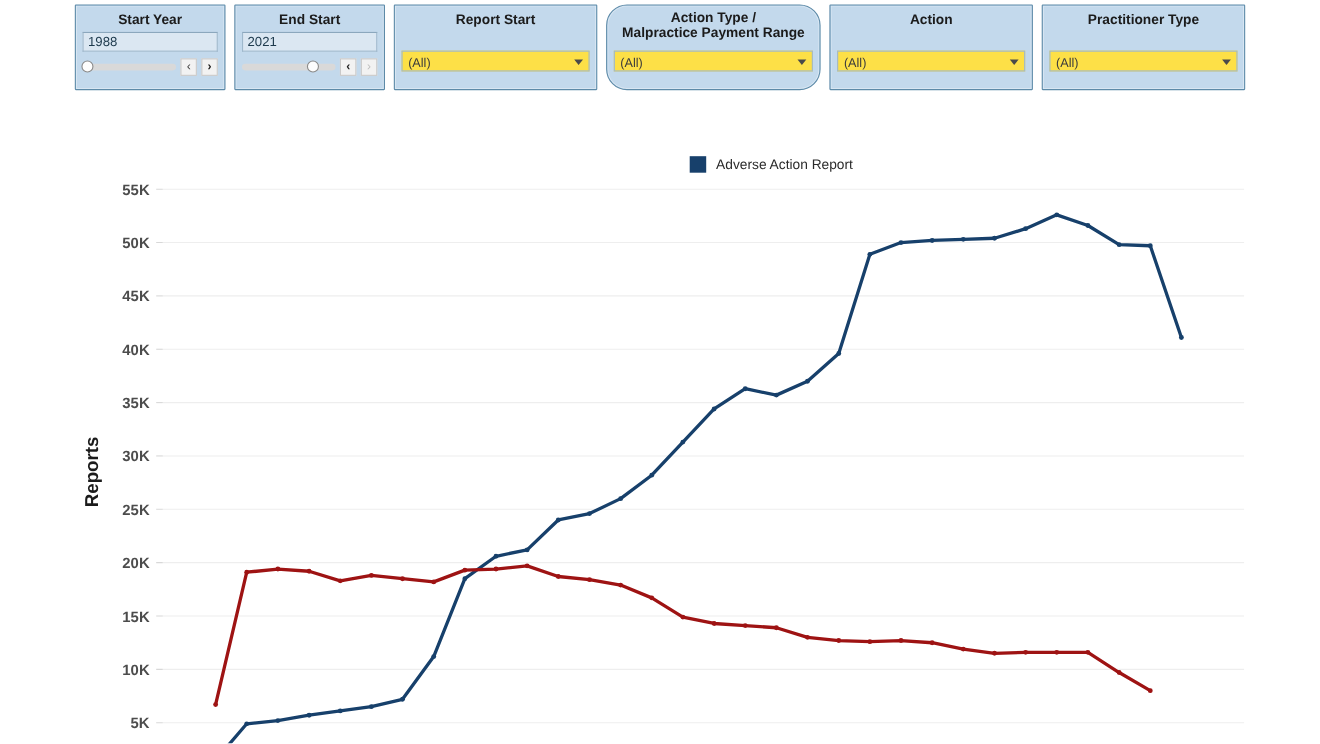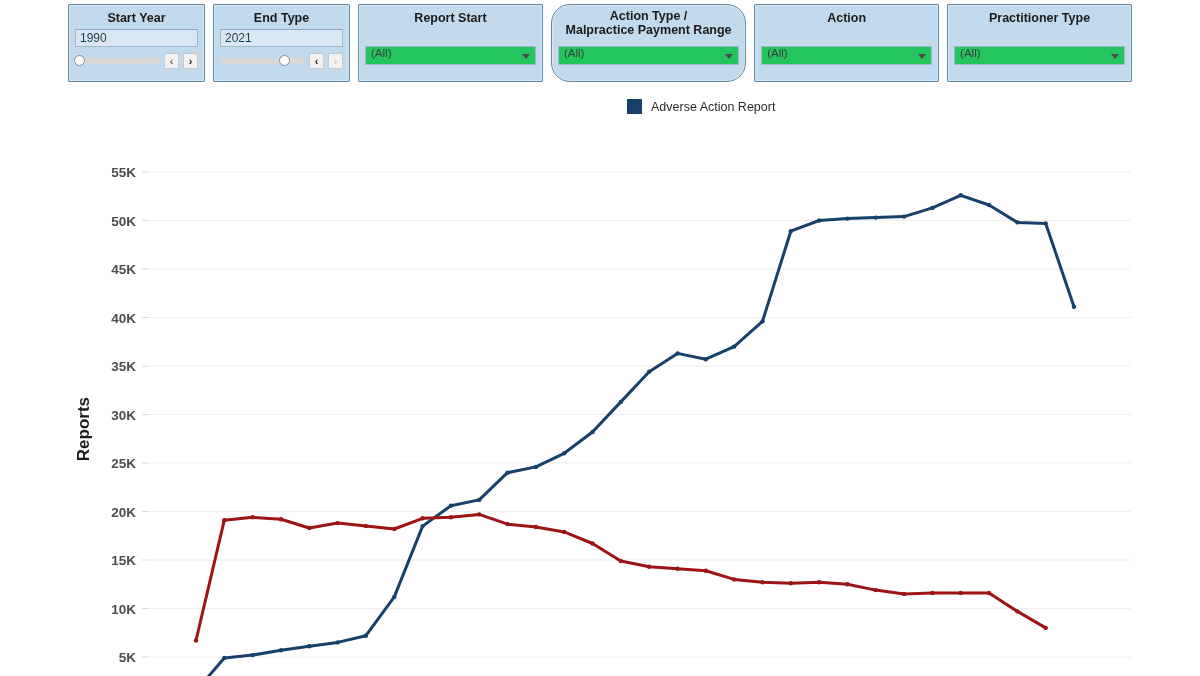--- a/index.html
+++ b/index.html
@@ -68,43 +68,43 @@
     background: #f2f2f2; border: 1px solid #c9c9c9;
     display: flex; align-items: center; justify-content: center;
     font-size: 11px; color: #3a3a3a; line-height: 1;
     font-family: "Liberation Sans", sans-serif;
   }
   .nav-btn.bold { font-weight: bold; color: #222; }
   .nav-btn.dim  { color: #bdbdbd; }
 
   .dropdown {
     position: relative;
-    background: #22c55e;
+    background: #fde047;
     border: 1px solid #9fb8cc;
     height: 19px;
-    display: flex; align-items: flex-start;
+    display: flex; align-items: flex-end;
     padding: 0 18px 0 5px;
     font-size: 11.5px; color: #3c3c3c;
     margin-top: auto; margin-bottom: 10px;
   }
   .dropdown .caret {
     position: absolute; right: 5px; top: 50%;
     margin-top: -2px;
     width: 0; height: 0;
     border-left: 4px solid transparent;
     border-right: 4px solid transparent;
     border-top: 5px solid #4a4a4a;
   }
 
   
   .legend {
     position: absolute; left: 627px; top: 99px;
     display: flex; flex-direction: column; gap: 6px;
   }
-  .legend-item { display: flex; align-items: center; gap: 9px; }
+  .legend-item { display: flex; align-items: center; gap: 9px; margin-top: 43px; }
   .legend-swatch { width: 15px; height: 15px; display: block; }
   .legend-label { font-size: 12.5px; color: #2b2b2b; white-space: nowrap; }
 
   
   .chart-title {
     position: absolute; left: 76px; top: 124px;
     font-size: 18.5px; font-weight: bold; color: #1b1b1b;
     letter-spacing: 0.1px;
   }
 
@@ -127,32 +127,32 @@
 </style>
 </head>
 <body>
 
 <div id="app">
 
   <div class="filter-bar">
 
     <div class="filter-card w-year">
       <div class="filter-title">Start Year</div>
-      <div class="year-value">1990</div>
+      <div class="year-value">1988</div>
       <div class="slider-row">
         <div class="slider-track">
           <div class="slider-knob knob-left"></div>
         </div>
         <div class="nav-btn">‹</div>
         <div class="nav-btn bold">›</div>
       </div>
     </div>
 
     <div class="filter-card w-year">
-      <div class="filter-title">End Type</div>
+      <div class="filter-title">End Start</div>
       <div class="year-value">2021</div>
       <div class="slider-row">
         <div class="slider-track">
           <div class="slider-knob knob-right"></div>
         </div>
         <div class="nav-btn bold">‹</div>
         <div class="nav-btn dim">›</div>
       </div>
     </div>
 

